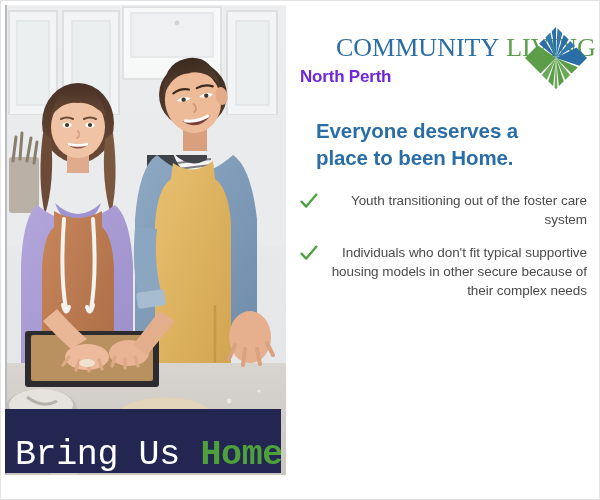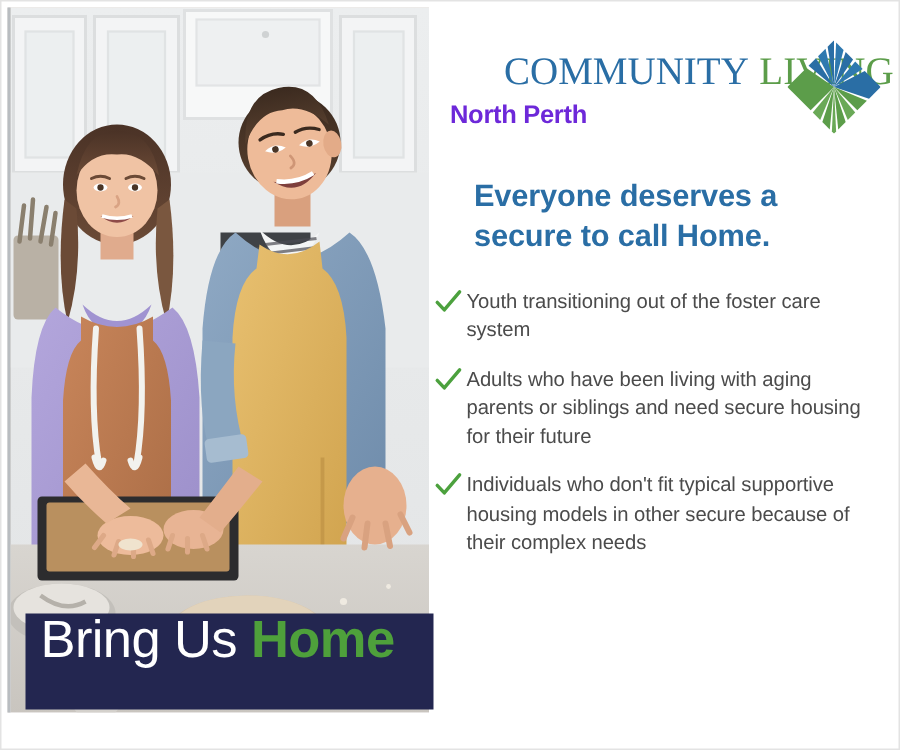--- a/index.html
+++ b/index.html
@@ -37,30 +37,31 @@
     position: absolute;
     inset: 0;
     width: 100%;
     height: 100%;
     display: block;
   }
 
   
   .banner {
     position: absolute;
-    left: 16px;
+    left: 4px;
     top: 408px;
     width: 276px;
     height: 64px;
     background: #232650;
     display: flex;
-    align-items: flex-start;
+    align-items: flex-end;
     padding-left: 10px;
     box-sizing: border-box;
     overflow: hidden;
+    font-family: Liberation Mono, monospace;
   }
   .banner-text {
     font-size: 35px;
     line-height: 1;
     letter-spacing: -0.4px;
     white-space: nowrap;
   }
   .banner-word-1 {
     color: #ffffff;
     font-weight: 400;
@@ -136,26 +137,27 @@
     font-size: 20.5px;
     font-weight: 700;
     line-height: 1.32;
     letter-spacing: -0.1px;
     margin-left: 15px;
   }
 
   
   .bullets {
     position: absolute;
-    left: 0;
+    left: 10px;
     top: 186px;
     width: 288px;
     margin: 0;
     padding: 0;
     list-style: none;
+    text-align: right;
   }
   .bullet {
     display: flex;
     align-items: flex-start;
     margin-bottom: 13px;
   }
   .check-icon {
     flex: 0 0 auto;
     width: 20px;
     height: 18px;
@@ -371,38 +373,32 @@
           <polygon points="31,31 49,53 42,53" fill="#5c9d4a"></polygon>
           <polygon points="31,31 40,53 33,53" fill="#6aa957"></polygon>
 
           <polygon points="31,31 31,53 9,53 9,35" fill="#5c9d4a"></polygon>
         </g>
       </svg>
     </div>
 
     <div class="headline">
       <span>Everyone deserves a</span><br>
-      <span>secure to call Home.</span>
+      <span>place to been Home.</span>
     </div>
 
     <ul class="bullets">
       <li class="bullet">
         <svg class="check-icon" viewBox="0 0 20 18">
           <path d="M2.5 9.6 L7.2 14.6 L17.4 2.6" fill="none" stroke="#4ca13e" stroke-width="2.3" stroke-linecap="round" stroke-linejoin="round"></path>
         </svg>
         <span class="bullet-text">Youth transitioning out of the foster care system</span>
       </li>
       <li class="bullet">
         <svg class="check-icon" viewBox="0 0 20 18">
           <path d="M2.5 9.6 L7.2 14.6 L17.4 2.6" fill="none" stroke="#4ca13e" stroke-width="2.3" stroke-linecap="round" stroke-linejoin="round"></path>
         </svg>
-        <span class="bullet-text">Adults who have been living with aging parents or siblings and need secure housing for their future</span>
-      </li>
-      <li class="bullet">
-        <svg class="check-icon" viewBox="0 0 20 18">
-          <path d="M2.5 9.6 L7.2 14.6 L17.4 2.6" fill="none" stroke="#4ca13e" stroke-width="2.3" stroke-linecap="round" stroke-linejoin="round"></path>
-        </svg>
         <span class="bullet-text">Individuals who don't fit typical supportive housing models in other secure because of their complex needs</span>
       </li>
     </ul>
 
   </div>
 </div>
 
 </body></html>

